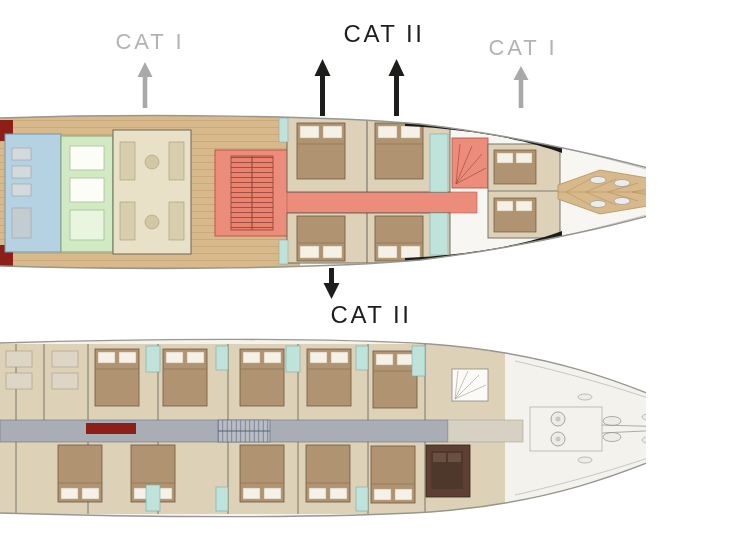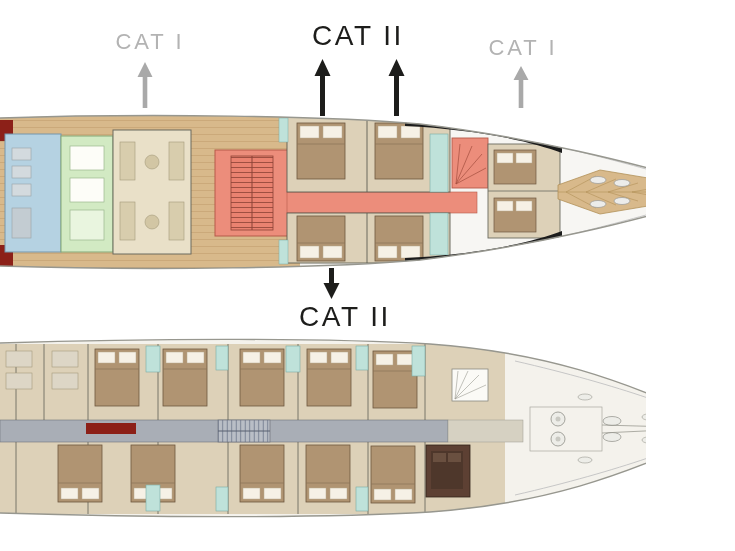--- a/index.html
+++ b/index.html
@@ -8,21 +8,21 @@
     --salmon:#ec8d7b; --teak:#d8b98b; --cabin-floor:#ddd1b8; --bed:#b09472;
     --corridor-gray:#a9aeb6; --spa-blue:#b5d2e2; --spa-green:#d2eac3;
     --bath-aqua:#bfe2da; --dark-red:#8c2018; --dark-brown:#5d4033;
     --hull-outline:#97978f;
   }
   html,body{margin:0;padding:0;background:#fff;}
   .canvas{position:relative;width:646px;height:551px;background:#fff;overflow:hidden;
           font-family:"Liberation Sans",sans-serif;}
   .label{position:absolute;text-align:center;letter-spacing:3px;white-space:nowrap;}
   .label.gray{color:var(--label-gray);font-size:22px;font-weight:400;}
-  .label.black{color:var(--label-black);font-size:28px;font-weight:400;letter-spacing:2.5px;}
+  .label.black{color:var(--label-black);font-size:24px;font-weight:400;letter-spacing:2.5px;margin-left:26px;}
   .arrow{position:absolute;}
   .deck{position:absolute;left:0;}
 </style>
 </head>
 <body>
 
 <div class="canvas">
 
   <div class="label gray" style="left:100px;top:29px;width:100px">CAT I</div>
   <div class="label black" style="left:298px;top:20px;width:120px">CAT II</div>

